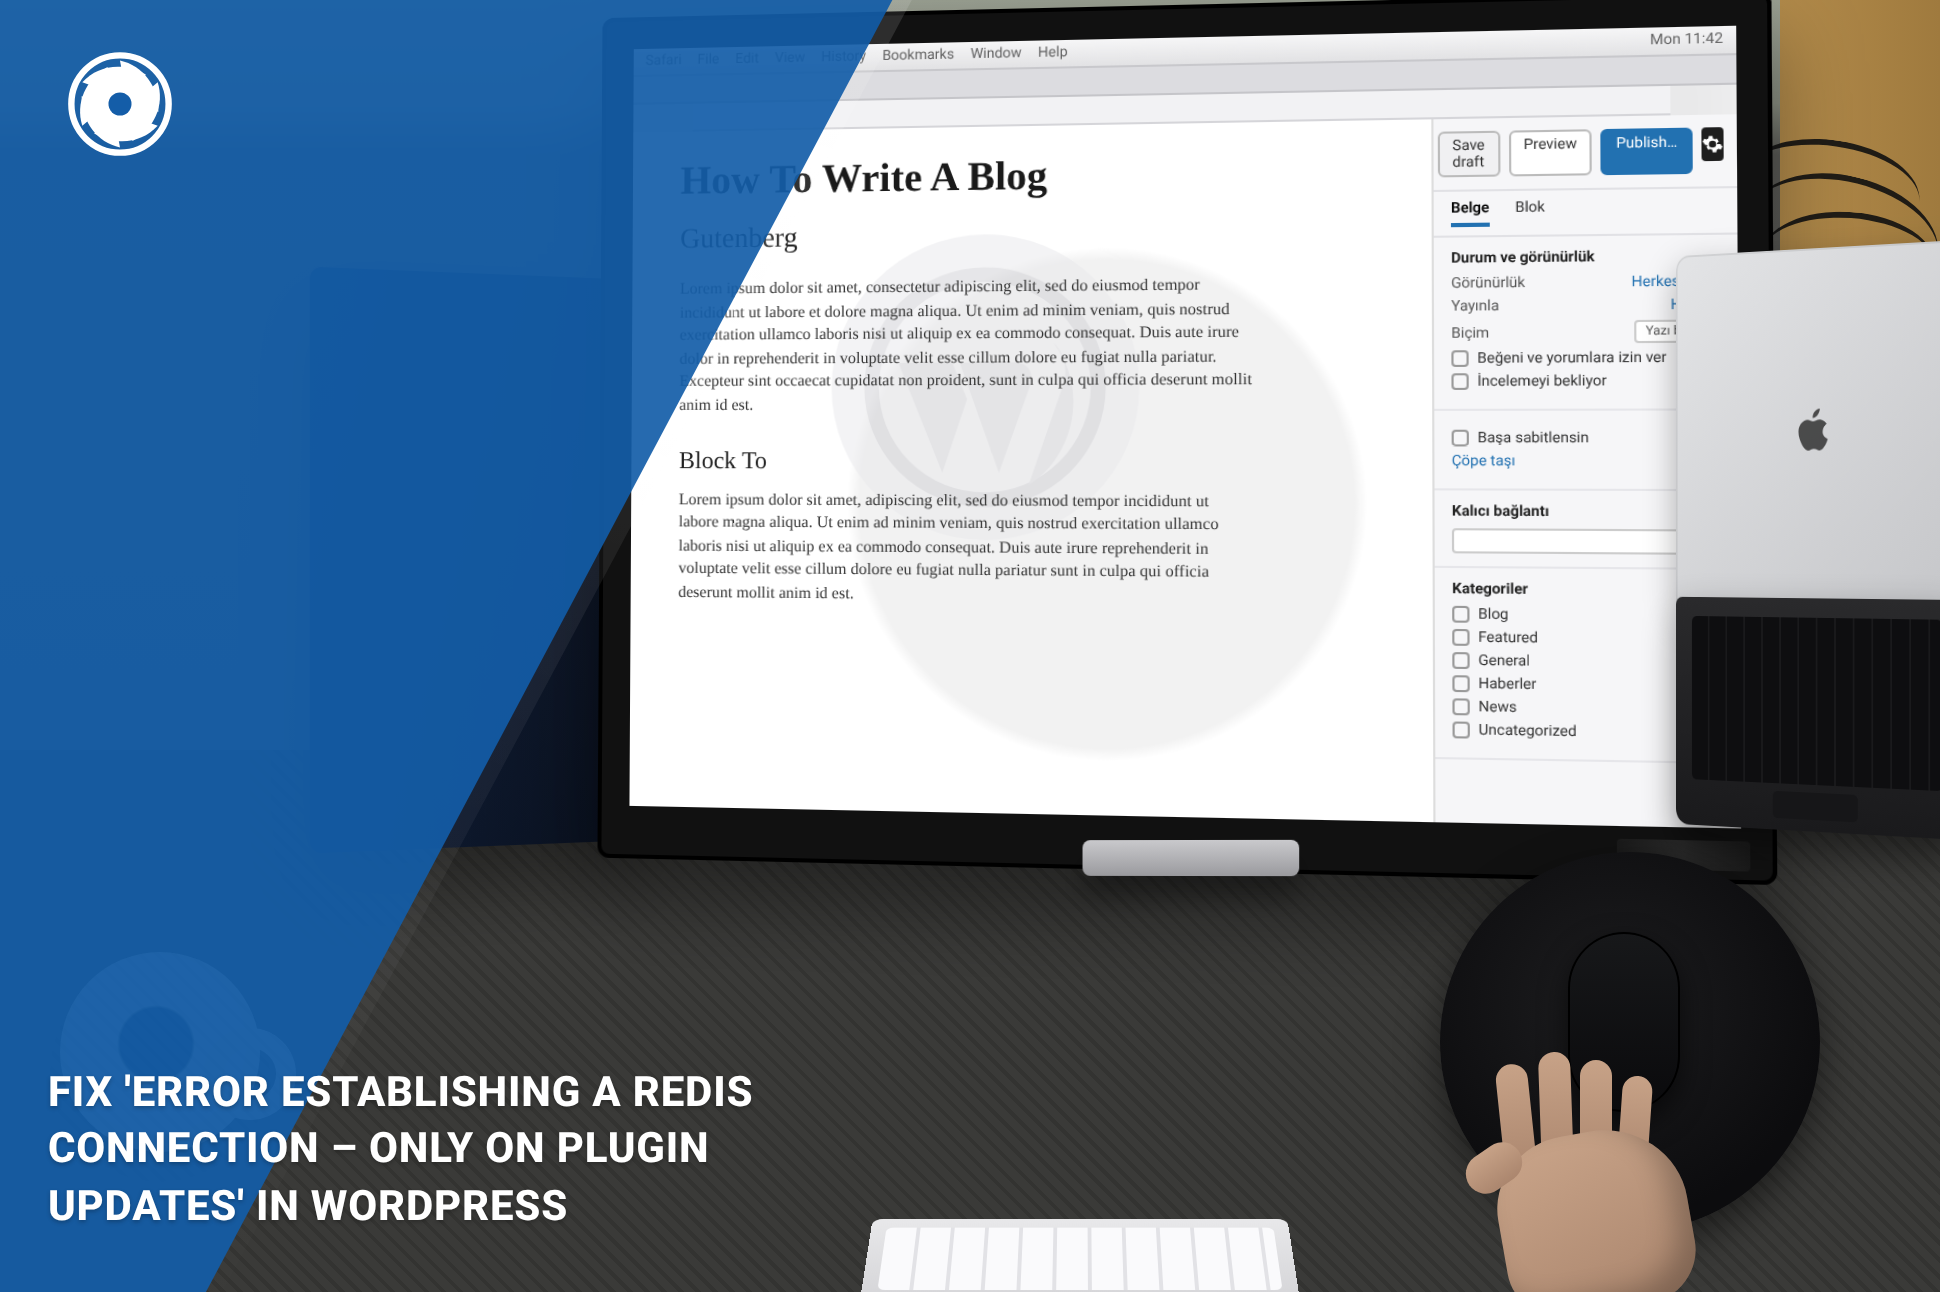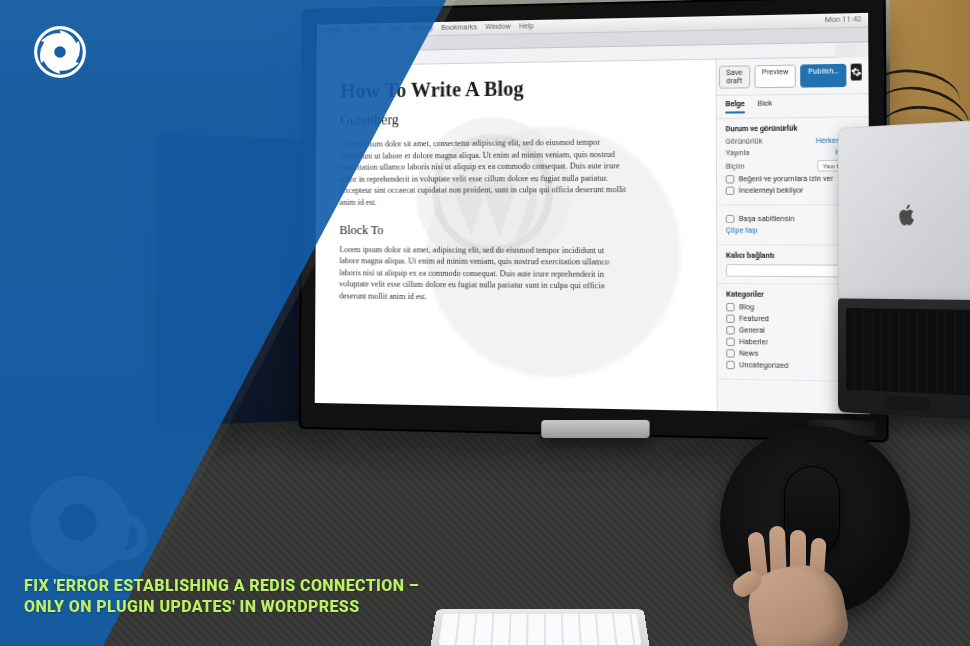--- a/index.html
+++ b/index.html
@@ -202,22 +202,22 @@
     background:linear-gradient(200deg, rgba(255,255,255,.15), rgba(255,255,255,0));
   }
 
   
   .brand{position:absolute;left:28px;top:20px;width:64px;height:64px}
   .brand svg{width:100%;height:100%}
 
   
   .headline{
     position:absolute;left:24px;bottom:28px;right:520px;
-    color:#bef264;font-weight:800;letter-spacing:.4px;
-    font-size:16px;line-height:1.35;text-transform:uppercase;
+    color:#ffffff;font-weight:800;letter-spacing:.4px;
+    font-size:21px;line-height:1.35;text-transform:uppercase;
     text-shadow:0 1px 2px rgba(0,0,0,.25);
     font-family:"Segoe UI", Roboto, Arial, sans-serif;
   }
 
   
   .cables{position:absolute;right:0;top:60px;width:90px;height:120px;opacity:.9}
   .cables i{position:absolute;border-top:3px solid #111;border-radius:50%}
   .cables i:nth-child(1){left:-10px;top:10px;width:90px;height:50px;transform:rotate(8deg)}
   .cables i:nth-child(2){left:-6px;top:28px;width:96px;height:60px;transform:rotate(14deg)}
   .cables i:nth-child(3){left:0;top:46px;width:88px;height:50px;transform:rotate(4deg)}

